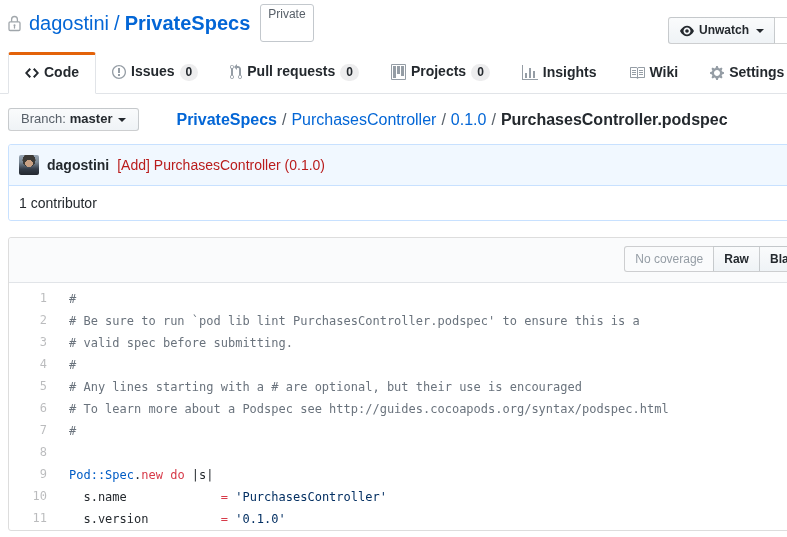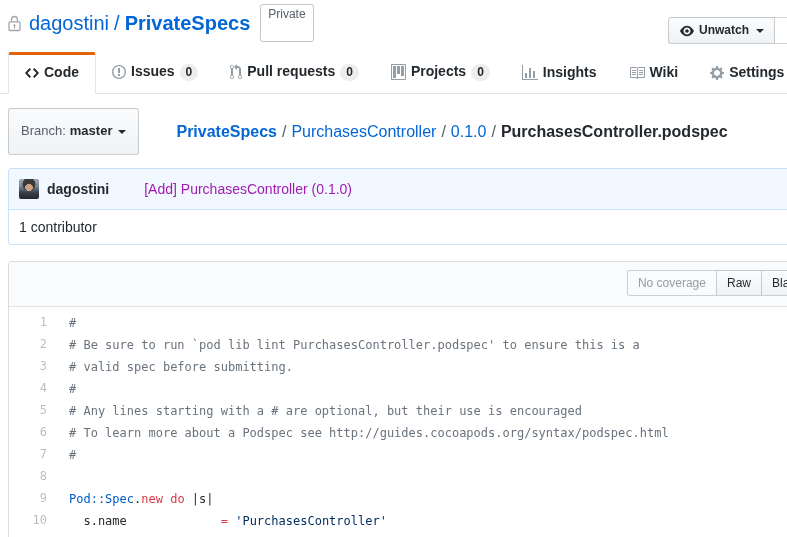--- a/index.html
+++ b/index.html
@@ -51,21 +51,21 @@
     background:rgba(27,31,35,0.08);border-radius:20px;padding:2px 6px;
     font-size:12px;font-weight:600;color:#24292e;line-height:1.1;
   }
 
   
   .file-nav{display:flex;align-items:center;margin:14px 0 0 8px;gap:17px;}
   .branch-btn{
     display:inline-flex;align-items:center;cursor:pointer;
     background:linear-gradient(180deg,#fafbfc,#eff3f6);
     border:1px solid rgba(27,31,35,0.2);border-radius:3px;
-    padding:14px 12px;font-size:13px;line-height:1.3;color:#586069;
+    padding:2px 12px;font-size:13px;line-height:1.3;color:#586069;
     font-family:"Liberation Sans",sans-serif;
   }
   .branch-btn b{color:#24292e;margin-left:4px;font-weight:700;}
   .branch-btn .caret{margin-left:6px;margin-top:5px;}
   .breadcrumb{font-size:16px;margin-left:20px;}
   .breadcrumb a{color:#0366d6;text-decoration:none;}
   .breadcrumb .root{font-weight:700;}
   .breadcrumb .sep{color:#586069;margin:0 5px;}
   .breadcrumb .final{font-weight:700;color:#24292e;}
 
@@ -76,37 +76,37 @@
     display:flex;align-items:center;padding:10px 10px;font-size:14px;gap:8px;
   }
   .avatar{
     width:20px;height:20px;border-radius:2px;display:inline-block;flex:none;cursor:pointer;
     background:
       radial-gradient(circle at 50% 42%, #c9a184 0, #c9a184 24%, rgba(0,0,0,0) 25%),
       radial-gradient(circle at 50% 26%, #3d3a36 0, #3d3a36 36%, rgba(0,0,0,0) 37%),
       linear-gradient(180deg,#9aa7b5 0%,#7c8a97 35%,#343c48 70%,#23272f 100%);
   }
   .commit-author{font-weight:700;color:#24292e;text-decoration:none;cursor:pointer;}
-  .commit-msg{color:#a21caf;text-decoration:none;cursor:pointer;margin-left:27px;}
+  .commit-msg{color:#b91c1c;text-decoration:none;cursor:pointer;}
   .contrib-row{padding:9px 10px;font-size:14px;background:#fff;border-radius:0 0 3px 3px;}
   .contrib-row a{color:#24292e;text-decoration:none;}
 
   
   .file-box{margin:16px 0 0 8px;width:844px;border:1px solid #ddd;border-radius:3px;}
   .file-header{
     position:relative;background:#fafbfc;border-bottom:1px solid #e1e4e8;border-radius:3px 3px 0 0;
     padding:9px 10px;height:26px;display:flex;align-items:center;
   }
   .file-info{font-family:"DejaVu Sans Mono",monospace;font-size:12px;color:#24292e;display:flex;align-items:center;}
   .file-divider{border-left:1px solid #d1d5da;height:18px;margin:0 10px;display:inline-block;}
   .btn-group{position:absolute;right:36px;top:8px;display:flex;}
   .btn-sm{
     background:linear-gradient(180deg,#fafbfc,#eff3f6);
     border:1px solid rgba(27,31,35,0.2);color:#24292e;cursor:pointer;
-    padding:4px 10px;font-size:12px;font-weight:400;line-height:16px;
+    padding:4px 10px;font-size:12px;font-weight:700;line-height:16px;
     font-family:"Liberation Sans",sans-serif;margin-left:-1px;
   }
   .btn-sm:first-child{border-radius:3px 0 0 3px;margin-left:16px;}
   .btn-sm:last-child{border-radius:0 3px 3px 0;}
   .btn-sm.disabled{color:#959da5;font-weight:400;cursor:default;background:#fafbfc;}
 
   
   .code-table{border-collapse:collapse;margin-top:5px;width:100%;}
   .code-table tr{height:20px;}
   td.num{

